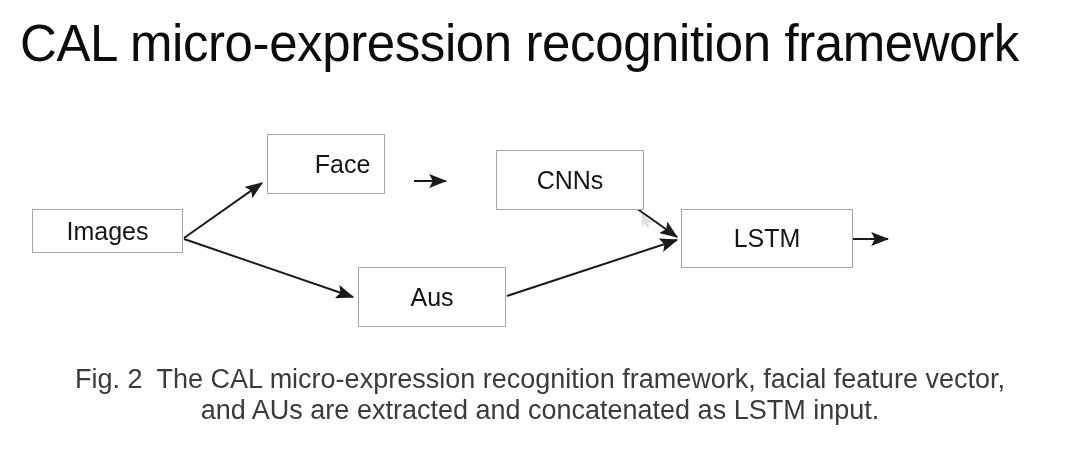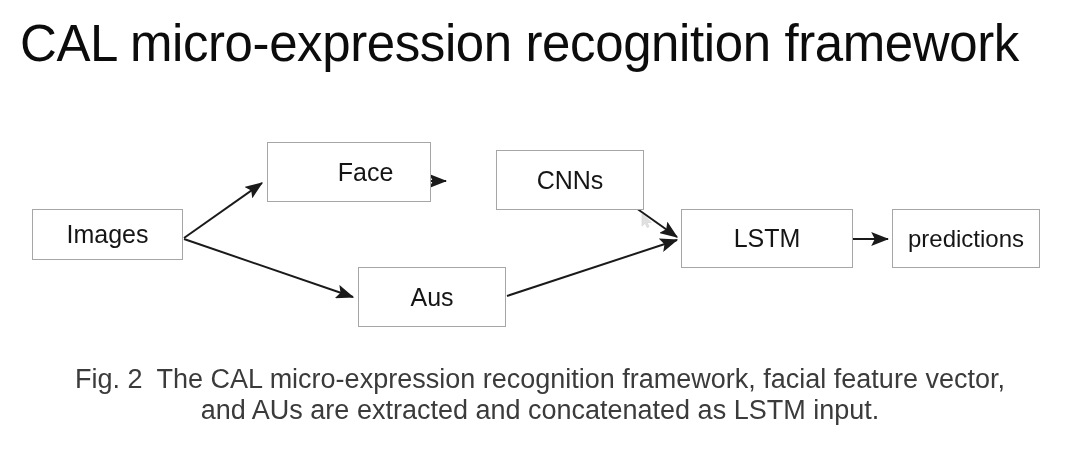--- a/index.html
+++ b/index.html
@@ -54,22 +54,22 @@
     border: 1px solid #a6a6a6;
     display: flex;
     align-items: center;
     justify-content: center;
     font-size: 25px;
     color: #151515;
     white-space: nowrap;
   }
 
   
-  #node-images      { left: 32px;  top: 79px;  width: 151px; height: 51px; }
-  #node-face        { left: 267px; top: 12px;  width: 164px; height: 60px; padding-left: 33px; }
+  #node-images      { left: 32px;  top: 79px;  width: 151px; height: 44px; }
+  #node-face        { left: 267px; top: 4px;  width: 118px; height: 60px; padding-left: 33px; }
   #node-cnns        { left: 450px; top: 20px;  width: 148px; height: 60px; margin-left: 46px; }
   #node-aus         { left: 358px; top: 137px; width: 148px; height: 60px; }
   #node-lstm        { left: 681px; top: 79px;  width: 172px; height: 59px; }
   #node-predictions { left: 892px; top: 79px;  width: 148px; height: 59px; font-size: 24px; }
 
   
   #cursor-artifact {
     position: absolute;
     left: 641px;
     top: 83px;
@@ -123,21 +123,20 @@
   <div class="node" id="node-images">Images</div>
 
   <div class="node" id="node-face">Face</div>
 
   <div class="node" id="node-cnns">CNNs</div>
 
   <div class="node" id="node-aus">Aus</div>
 
   <div class="node" id="node-lstm">LSTM</div>
 
-  <div class="node" id="node-predictions">predictions</div>
 
   <svg id="cursor-artifact" viewBox="0 0 12 16">
     <path d="M1,0.6 L1,13.2 L4.1,10.2 L6.1,14.6 L8.1,13.7 L6.2,9.5 L10.4,9.5 z" fill="#9b9b9b" stroke="#6f6f6f" stroke-width="0.6"></path>
   </svg>
 </div>
 
 <div id="caption">
   <span class="cap-line" id="caption-line-1">
     <span class="fig-no">Fig. 2</span><span>The CAL micro-expression recognition framework, facial feature vector,</span>
   </span>

